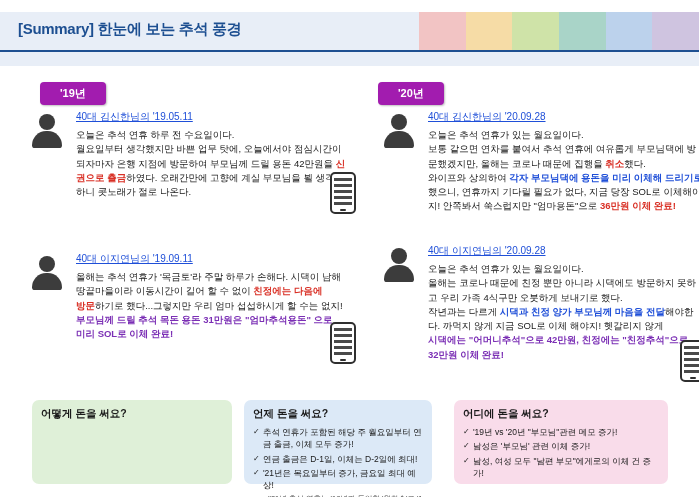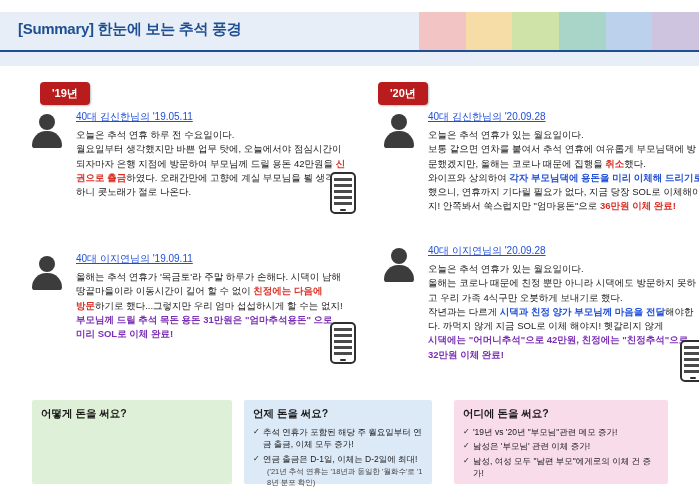--- a/index.html
+++ b/index.html
@@ -34,25 +34,25 @@
   .hs4 { background: #bcd2ec; }
   .hs5 { background: #cfc4e0; }
   .header-rule {
     position: absolute; left: 0; top: 50px; width: 699px; height: 2px;
     background: #1d4f91;
   }
 
   
   .year-pill {
     position: absolute;
-    background: #b91c1c;
+    background: #a21caf;
     color: #ffffff;
     font-size: 11px; font-weight: bold;
     border-radius: 4px;
-    padding: 4px 12px;
+    padding: 4px 20px;
     box-shadow: 1px 1px 2px rgba(0,0,0,0.25);
   }
   #pill-19 { left: 40px; top: 82px; }
   #pill-20 { left: 378px; top: 82px; }
 
   
   .col { position: absolute; width: 320px; }
   #col-left { left: 32px; top: 110px; }
   #col-right { left: 384px; top: 110px; }
 
@@ -98,21 +98,21 @@
     position: absolute; left: 50%; bottom: 1px; margin-left: -3px;
     width: 6px; height: 2px; background: #2f2f2f; border-radius: 1px;
   }
   #phone-1 { left: 298px; top: 62px; }
   #phone-2 { left: 298px; top: 212px; }
   #phone-3 { left: 296px; top: 230px; }
 
   
   .card {
     position: absolute; top: 400px; height: 84px;
-    border-radius: 2px; padding: 7px 9px;
+    border-radius: 7px; padding: 7px 9px;
   }
   .card .card-title {
     font-size: 10.5px; font-weight: bold; color: #1a1a1a; margin-bottom: 5px;
   }
   .card ul { margin: 0; padding: 0; list-style: none; }
   .card li {
     font-size: 8.5px; color: #1a1a1a; line-height: 1.45;
     padding-left: 10px; position: relative; margin-bottom: 2px;
     word-break: break-all;
   }
@@ -213,20 +213,21 @@
 </div>
 
 <div class="card" id="card-how">
   <div class="card-title">어떻게 돈을 써요?</div>
 </div>
 <div class="card" id="card-when">
   <div class="card-title">언제 돈을 써요?</div>
   <ul>
       <li>추석 연휴가 포함된 해당 주 월요일부터 연금 출금, 이체 모두 증가!</li>
       <li>연금 출금은 D-1일, 이체는 D-2일에 최대!</li>
+      <li>'21년은 목요일부터 증가, 금요일 최대 예상!</li>
       <li class="sub">('21년 추석 연휴는 '18년과 동일한 '월화수'로 '18년 분포 확인)</li>
     </ul>
 </div>
 <div class="card" id="card-where">
   <div class="card-title">어디에 돈을 써요?</div>
   <ul>
       <li>'19년 vs '20년 "부모님"관련 메모 증가!</li>
       <li>남성은 '부모님' 관련 이체 증가!</li>
       <li>남성, 여성 모두 "남편 부모"에게로의 이체 건 증가!</li>
     </ul>

